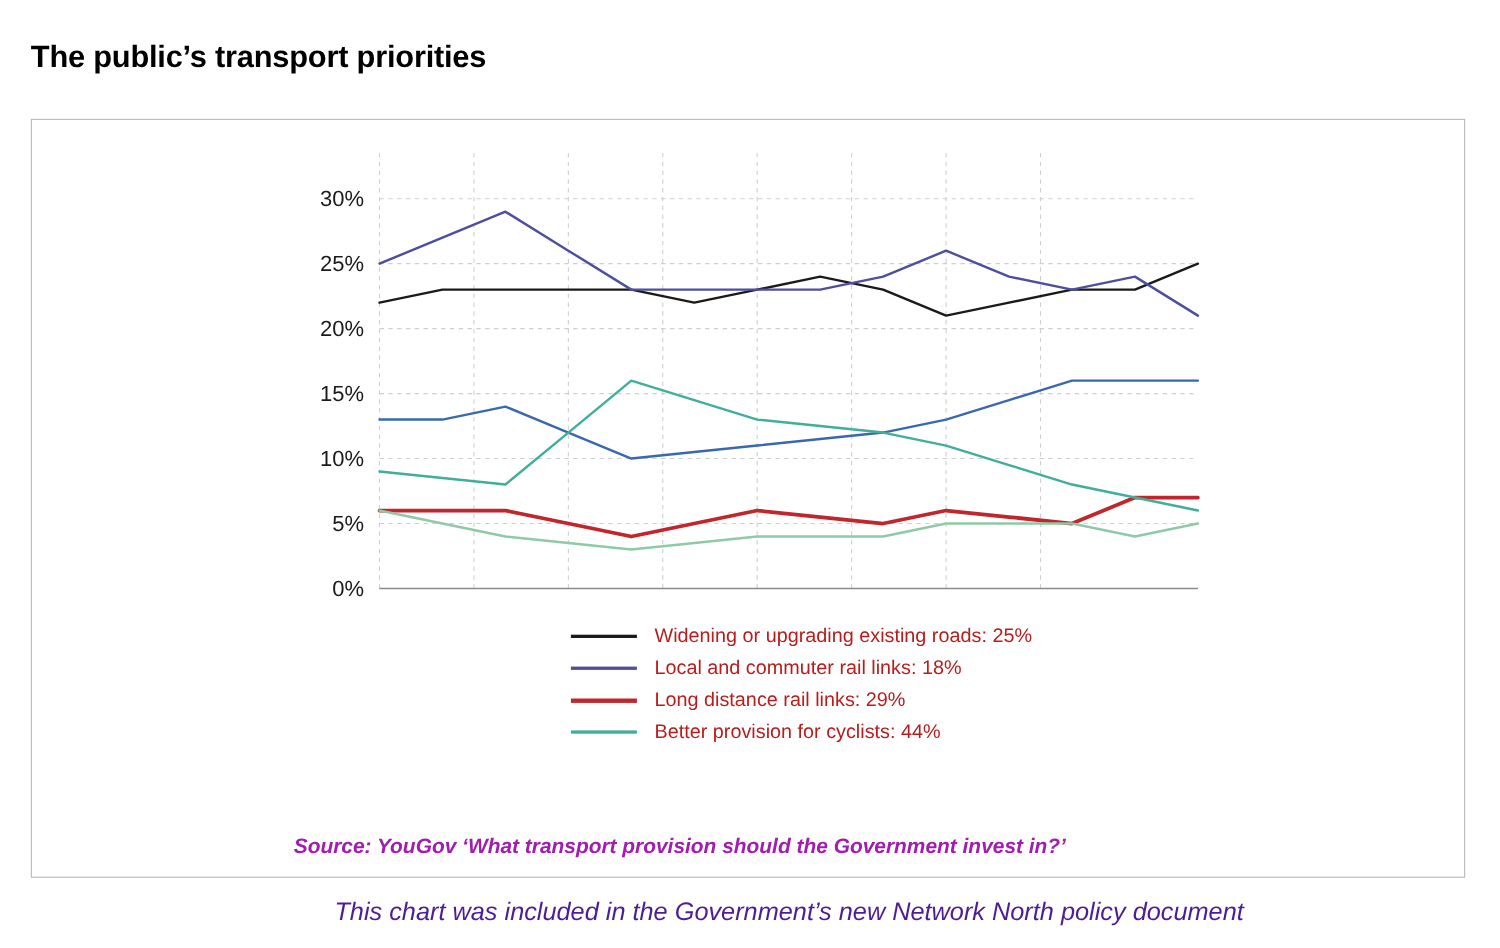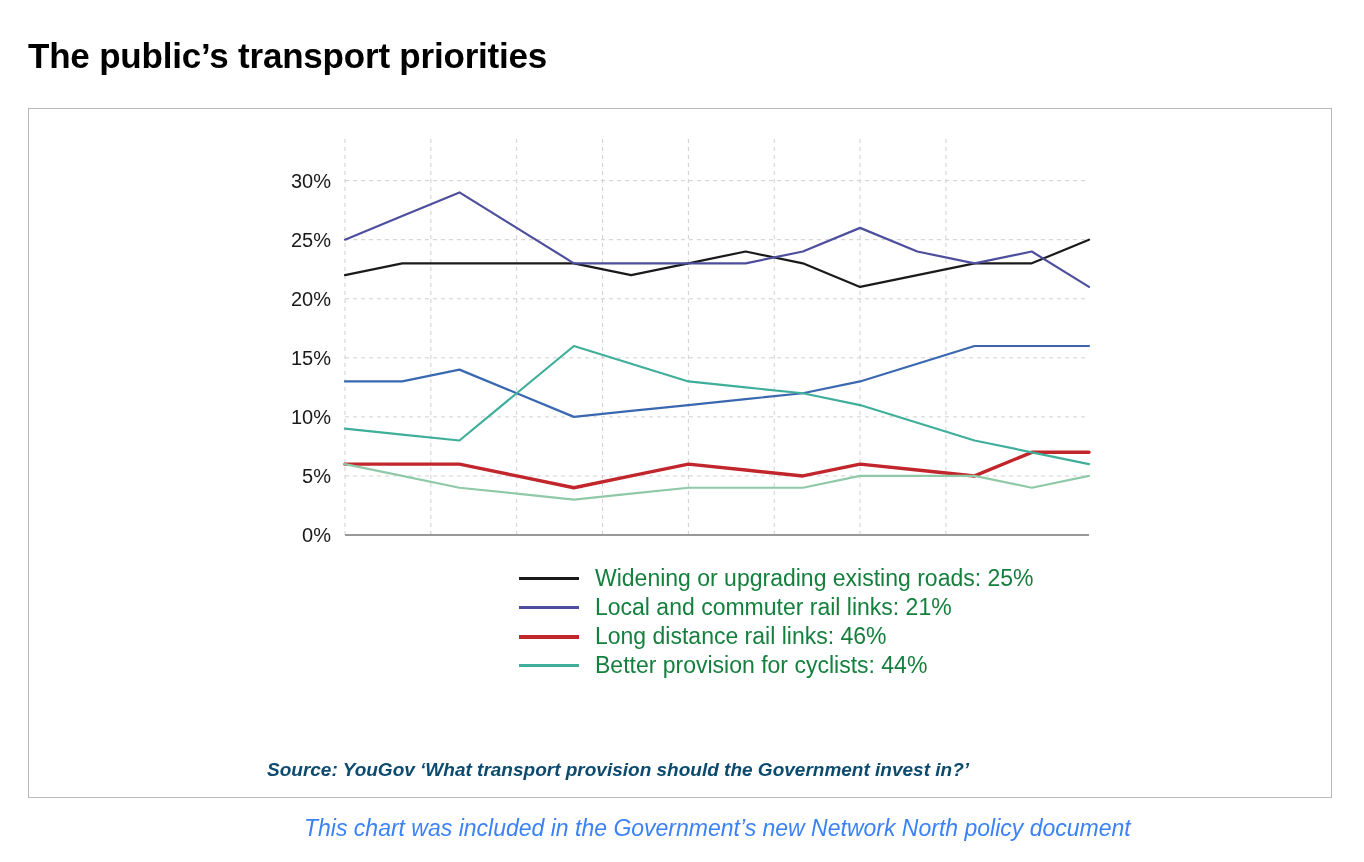--- a/index.html
+++ b/index.html
@@ -18,21 +18,21 @@
   .page {
     position: relative;
     width: 1364px;
     height: 862px;
     box-sizing: border-box;
   }
   .page-title {
     position: absolute;
     left: 28px;
     top: 36px;
-    font-size: 35px;
+    font-size: 28px;
     font-weight: bold;
     letter-spacing: -0.2px;
     color: #000000;
   }
   .chart-card {
     position: absolute;
     left: 28px;
     top: 108px;
     width: 1304px;
     height: 690px;
@@ -58,42 +58,42 @@
     align-items: center;
     height: 29px;
   }
   .legend-swatch {
     width: 60px;
     height: 3px;
     flex: 0 0 60px;
     margin-right: 16px;
   }
   .legend-label {
-    font-size: 23px;
-    color: #15803d;
+    font-size: 18px;
+    color: #b91c1c;
     font-family: "Liberation Sans", sans-serif;
     white-space: nowrap;
   }
   .source {
     position: absolute;
     left: 238px;
     top: 650px;
     font-size: 19px;
     font-weight: bold;
     font-style: italic;
-    color: #0c4a6e;
+    color: #a21caf;
     text-align: right;
   }
   .caption {
     position: absolute;
     left: 304px;
     top: 815px;
     font-size: 23px;
     font-style: italic;
-    color: #3b82f6;
+    color: #4c1d95;
     white-space: nowrap;
   }
   svg text {
     font-family: "Liberation Sans", sans-serif;
   }
 </style>
 </head>
 <body>
 
 <div class="page">
@@ -144,25 +144,25 @@
         </svg>
     </div>
 
     <div class="legend">
       <div class="legend-row">
         <span class="legend-swatch" style="background:#1a1a1a"></span>
         <span class="legend-label">Widening or upgrading existing roads: 25%</span>
       </div>
       <div class="legend-row">
         <span class="legend-swatch" style="background:#4d4f9e"></span>
-        <span class="legend-label">Local and commuter rail links: 21%</span>
+        <span class="legend-label">Local and commuter rail links: 18%</span>
       </div>
       <div class="legend-row">
         <span class="legend-swatch" style="background:#c0262b;height:4px"></span>
-        <span class="legend-label">Long distance rail links: 46%</span>
+        <span class="legend-label">Long distance rail links: 29%</span>
       </div>
       <div class="legend-row">
         <span class="legend-swatch" style="background:#3fae9a"></span>
         <span class="legend-label">Better provision for cyclists: 44%</span>
       </div>
     </div>
 
     <div class="source">Source: YouGov ‘What transport provision should the Government invest in?’</div>
   </div>
 

